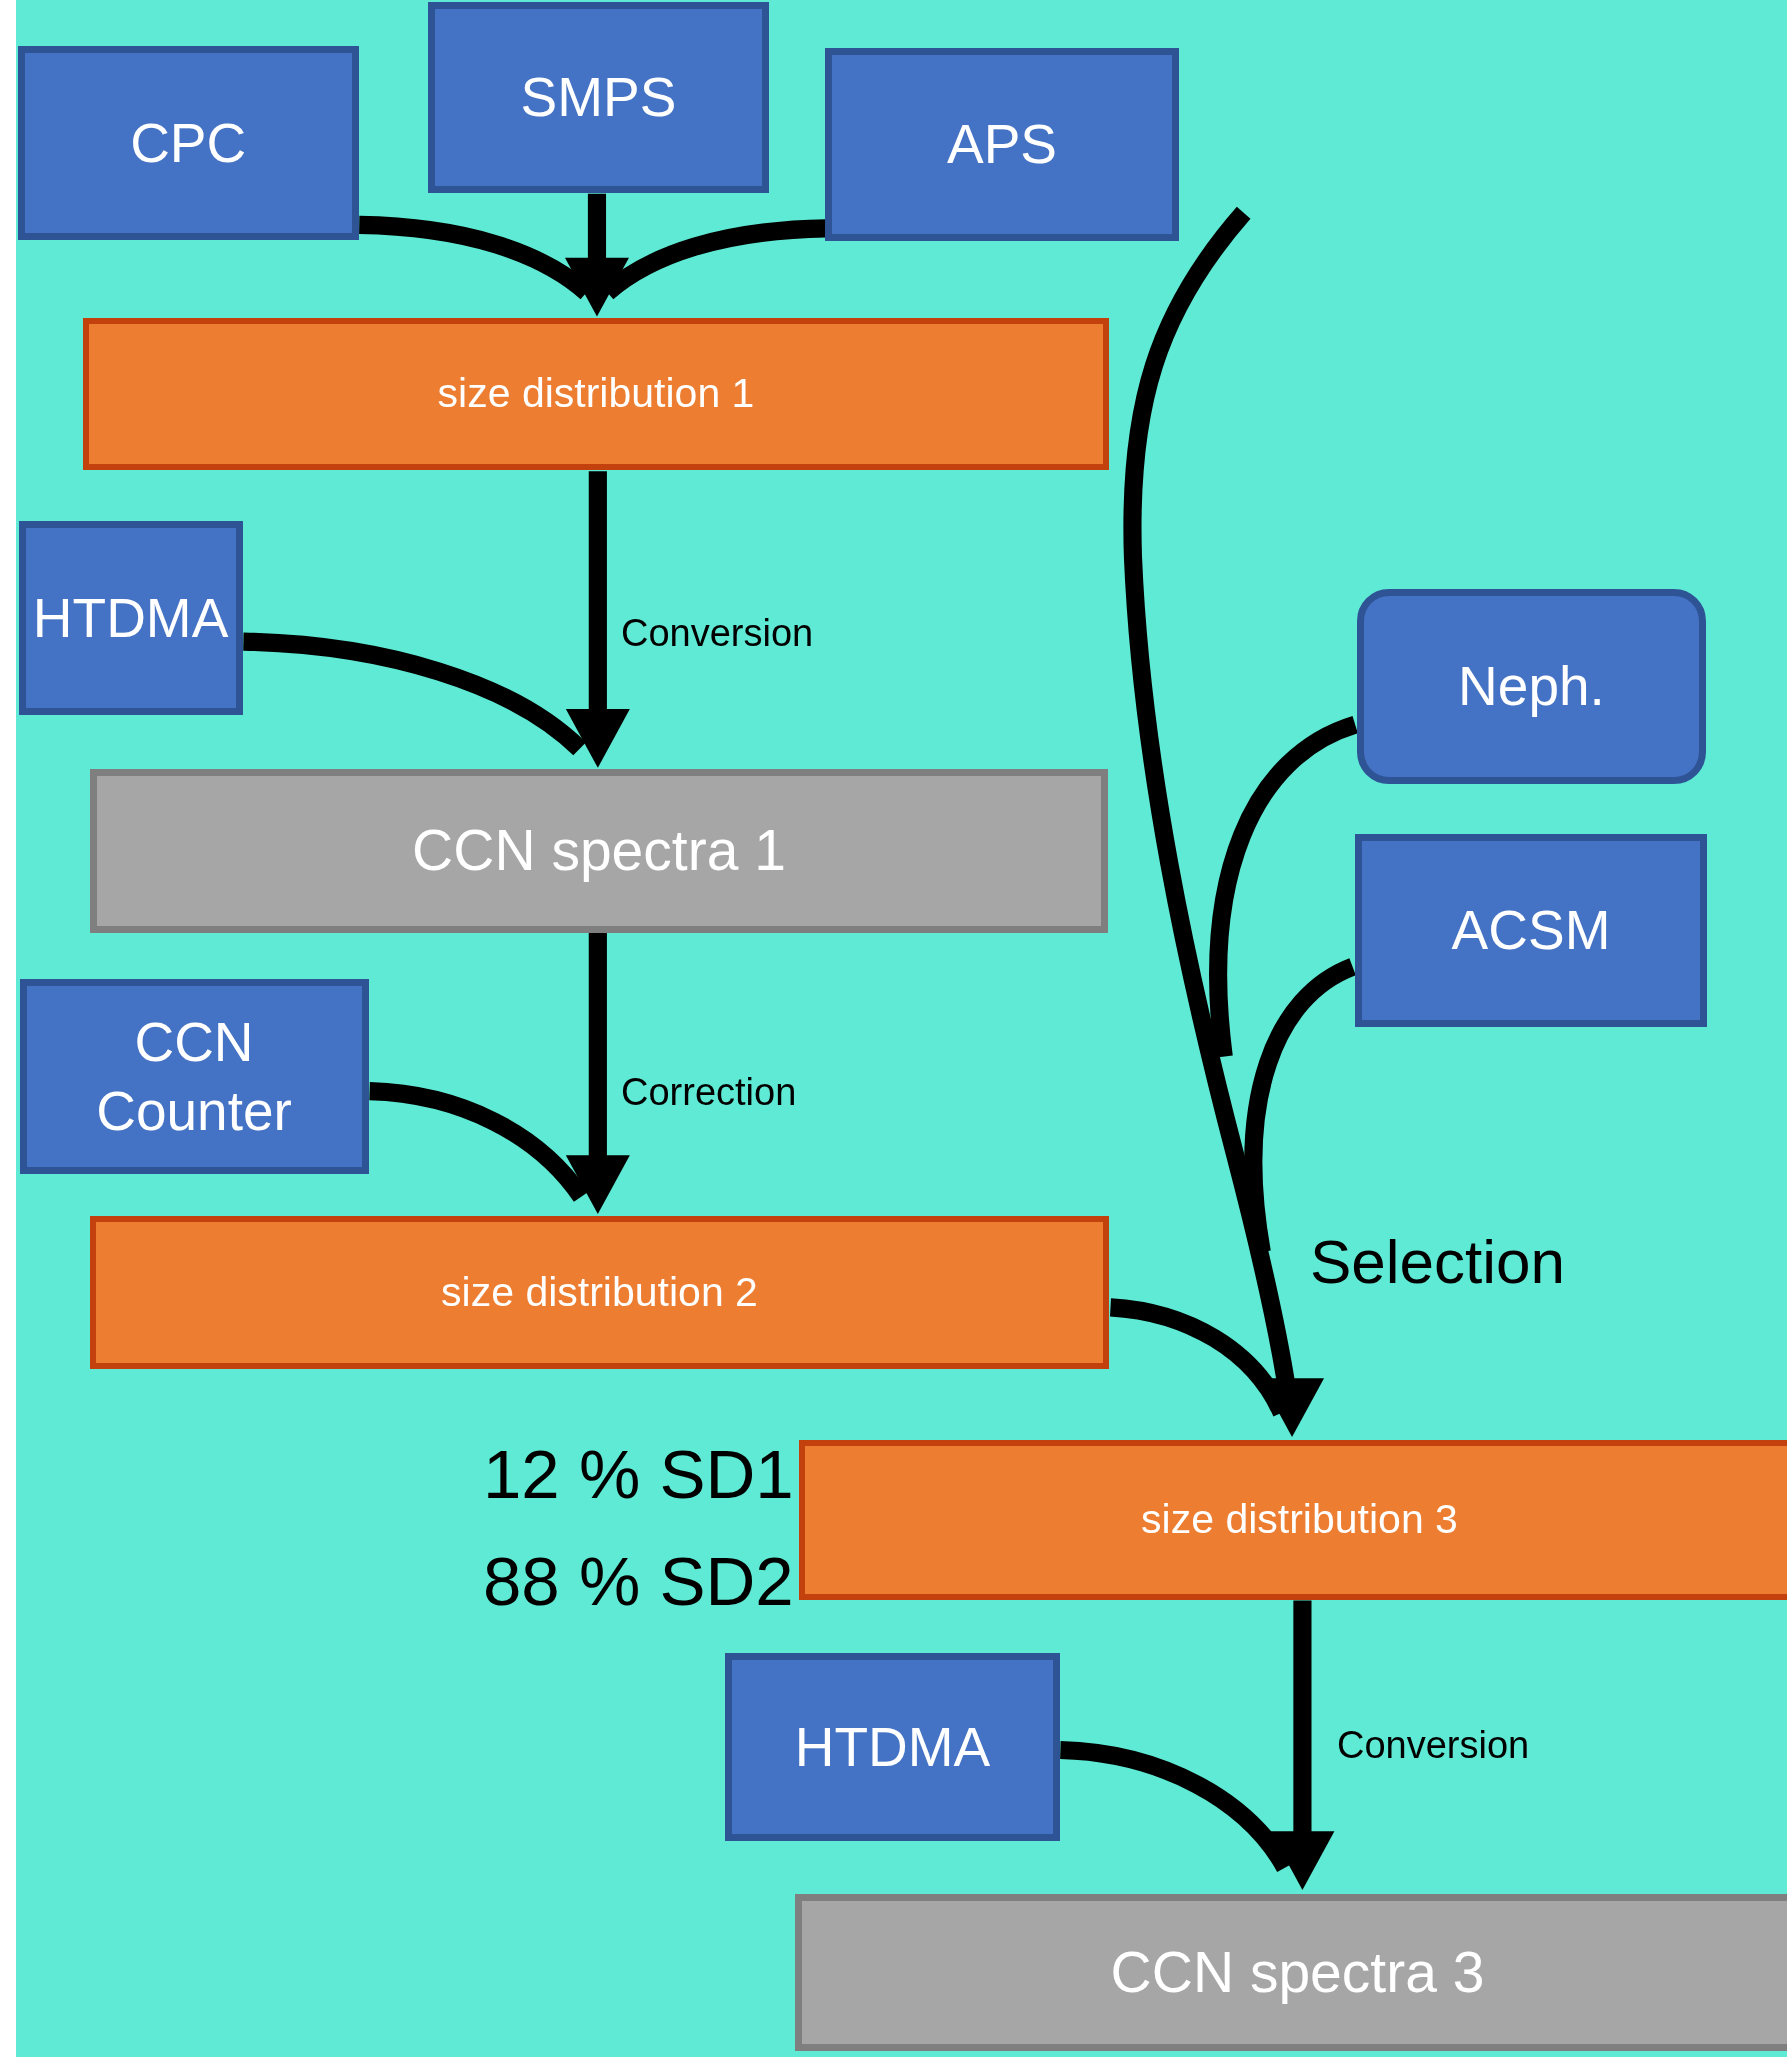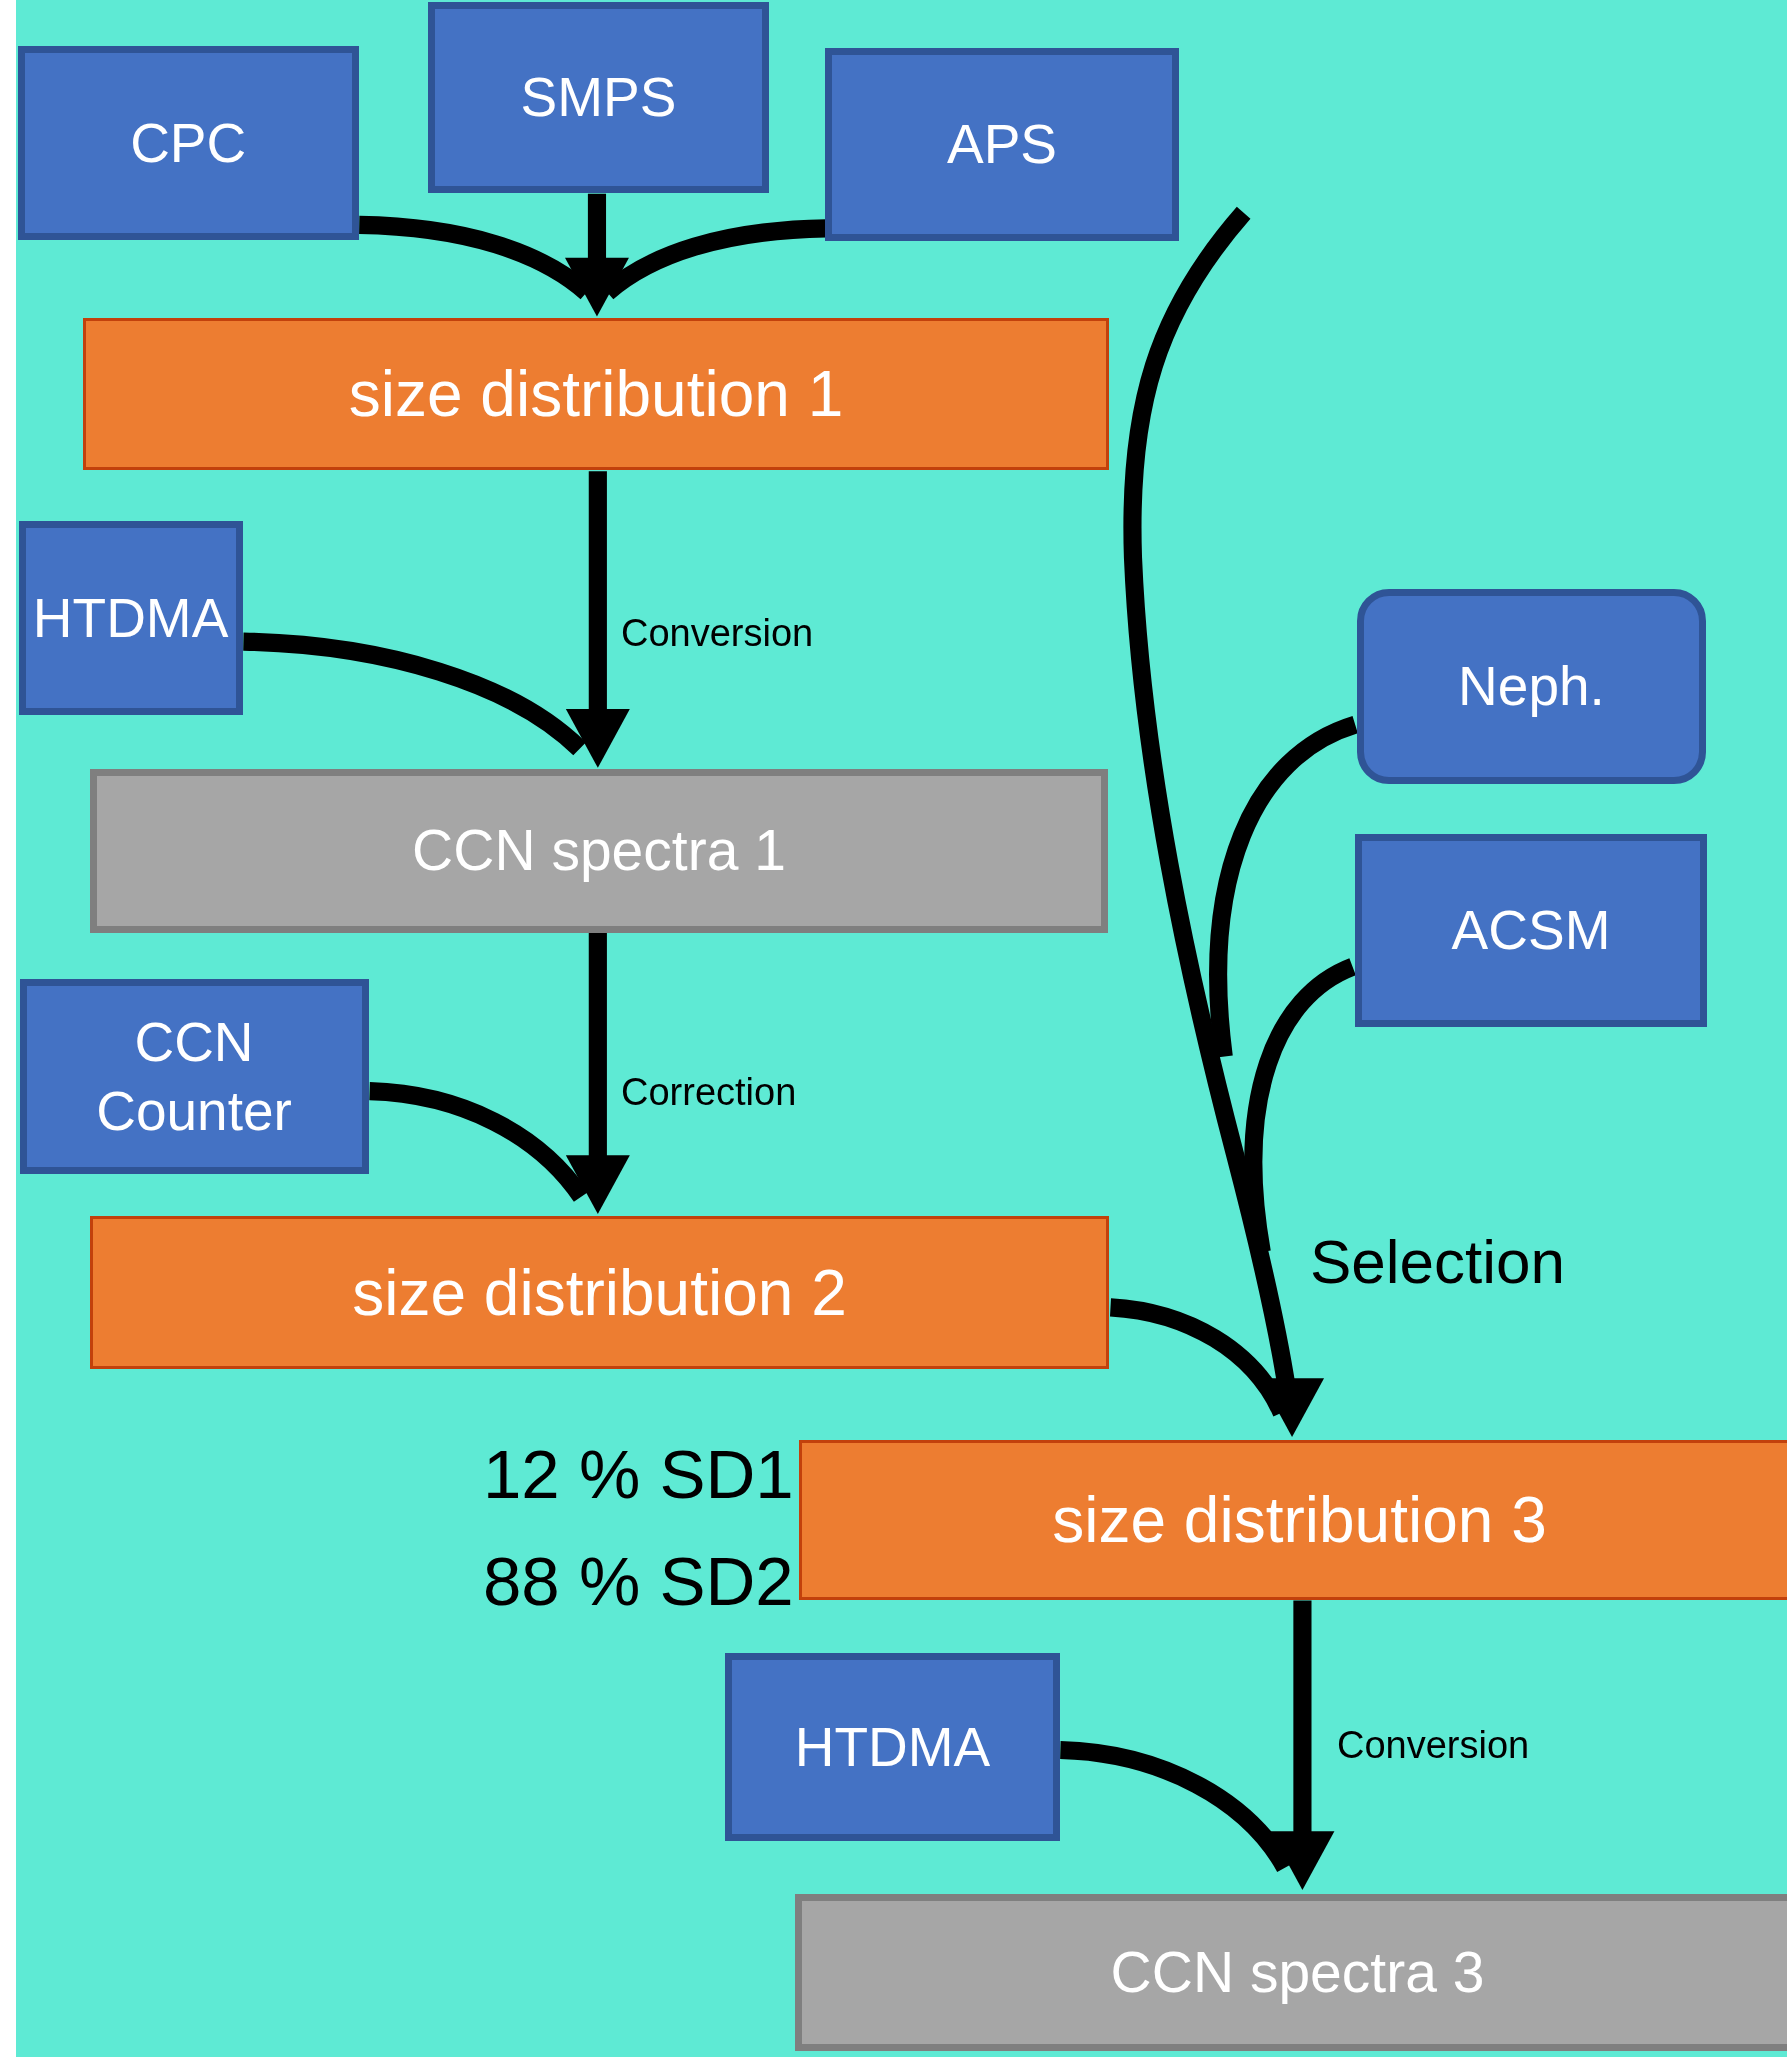--- a/index.html
+++ b/index.html
@@ -19,22 +19,22 @@
     box-sizing:border-box;
     line-height:1.25;
   }
   .instrument{
     background:#4472C4;
     border:7px solid #2F5496;
     font-size:55px;
   }
   .distribution{
     background:#ED7D31;
-    border:3px solid #c2410c;
-    font-size:64px;
+    border:6px solid #c2410c;
+    font-size:41px;
   }
   .spectra{
     background:#A6A6A6;
     border:7px solid #7F7F7F;
     font-size:57px;
   }
   .edge-label{
     position:absolute;
     color:#000000;
     font-size:38px;

